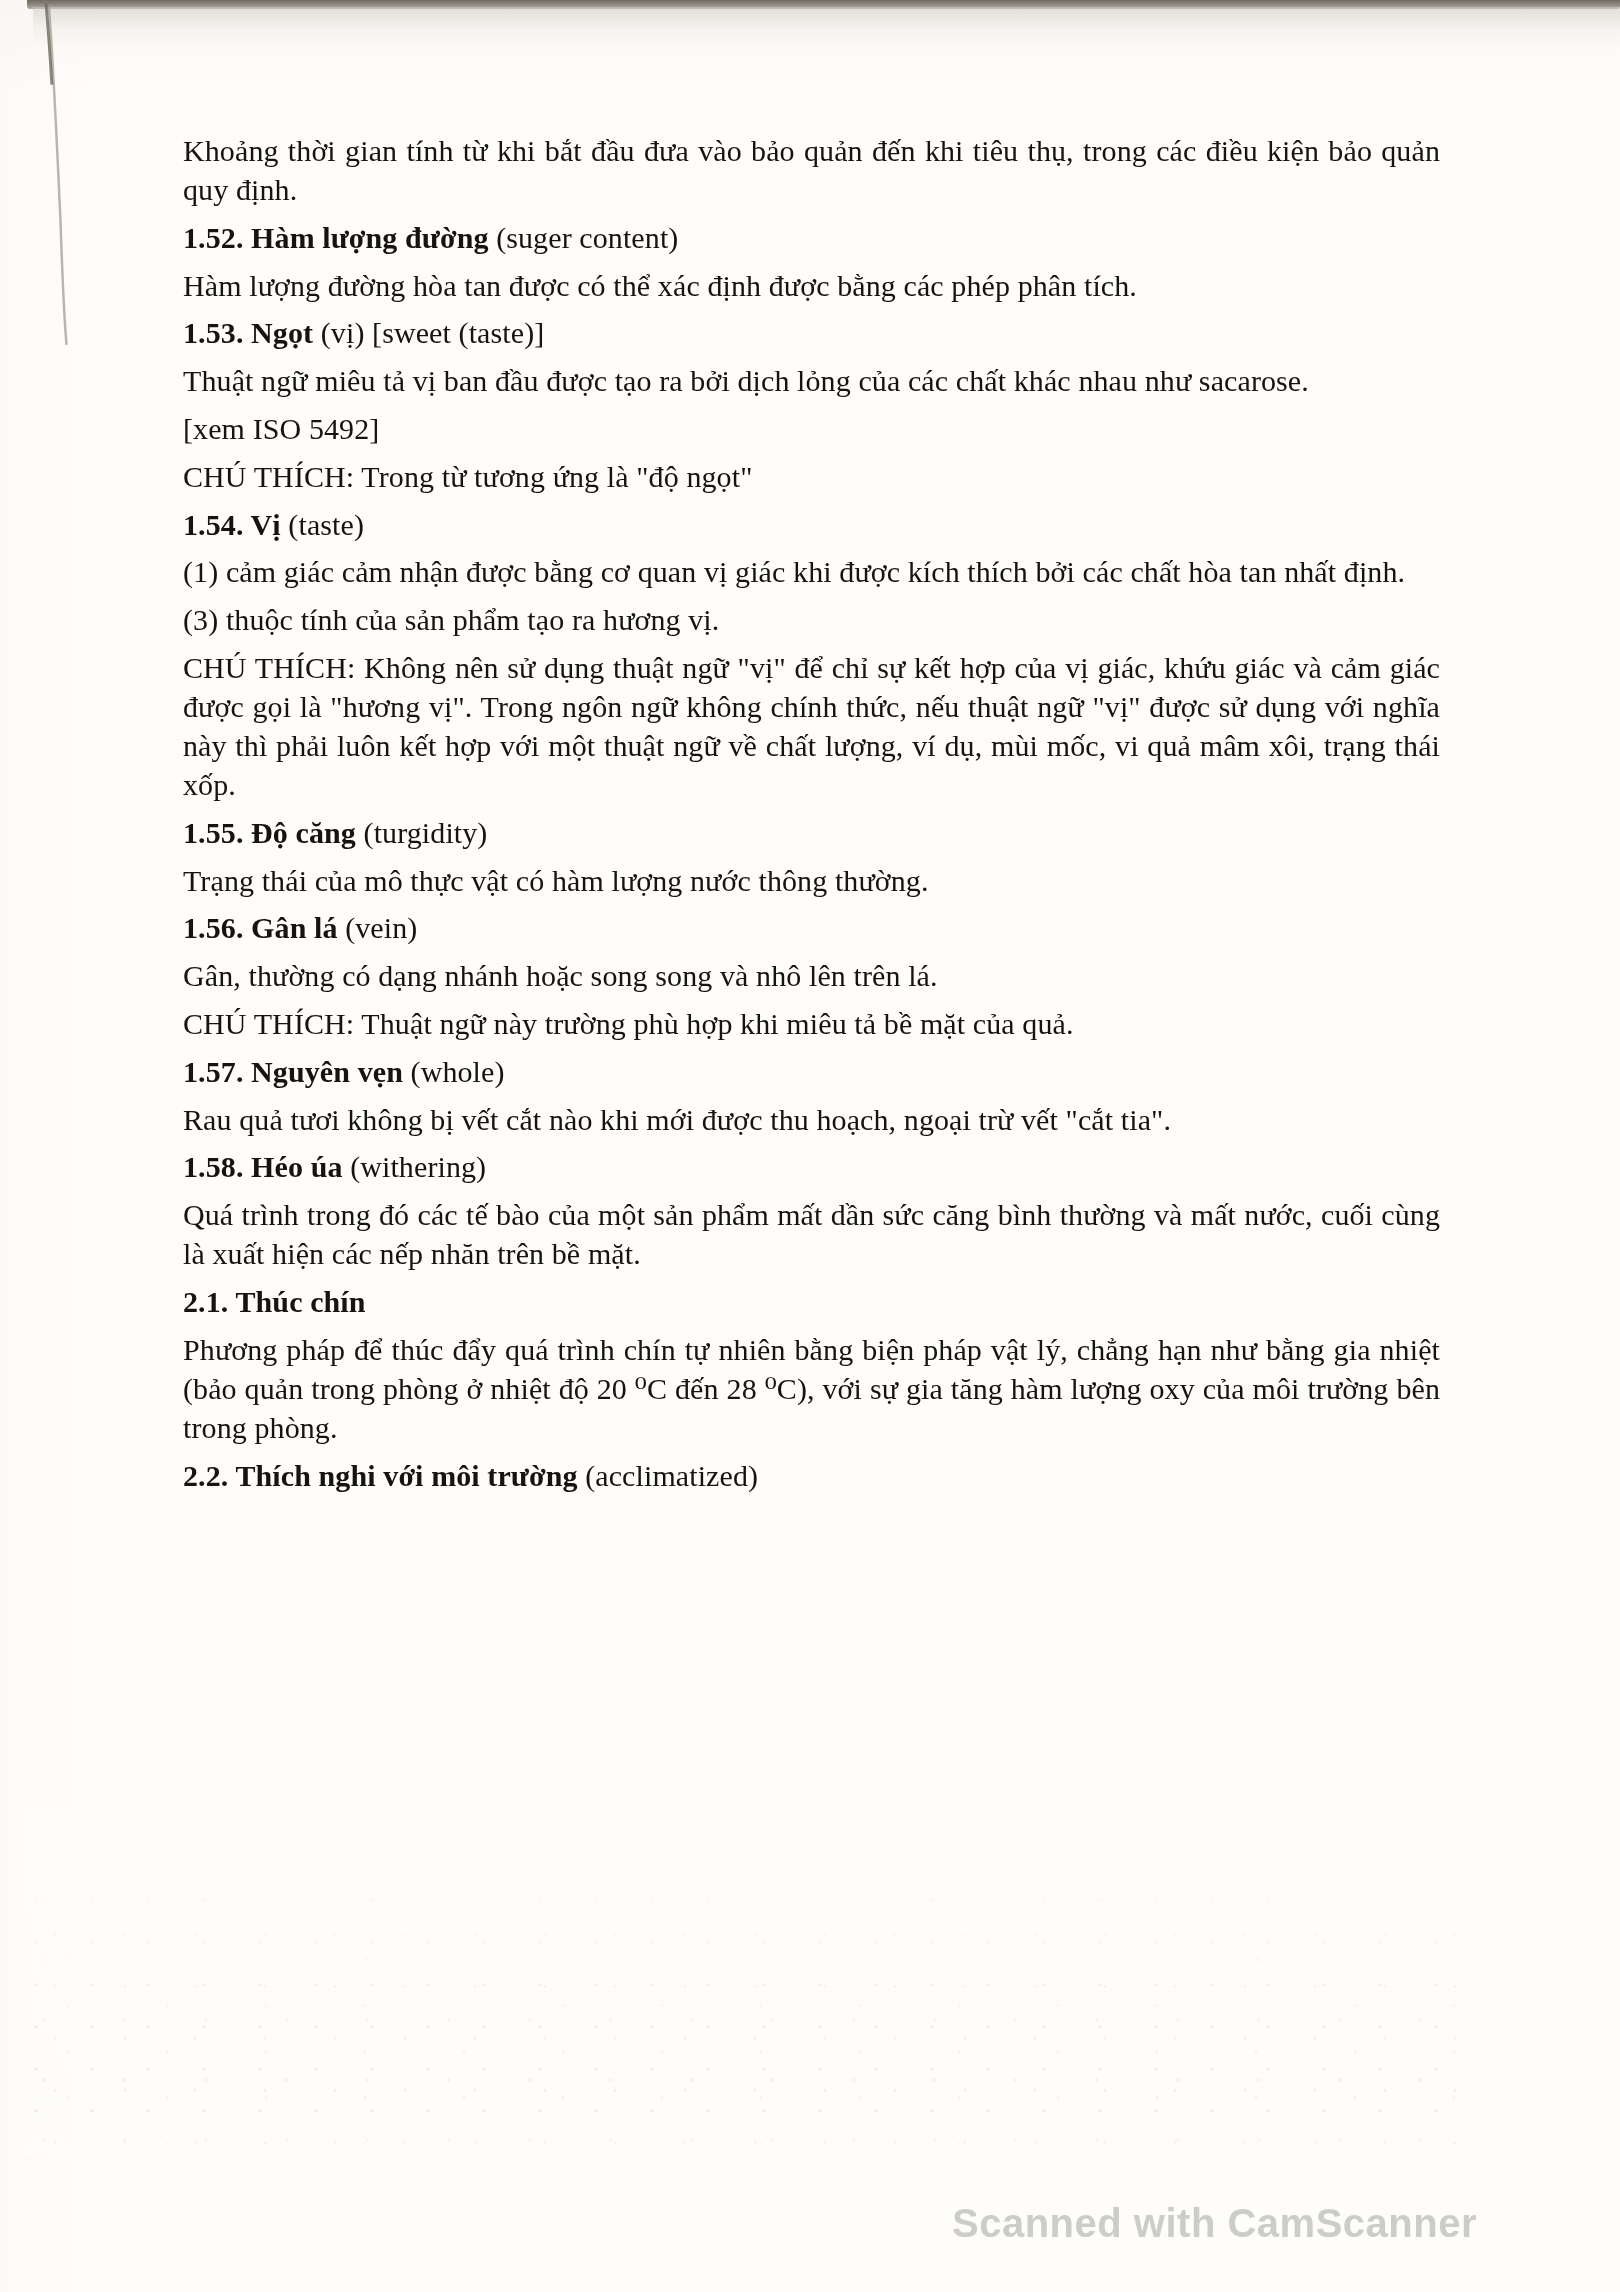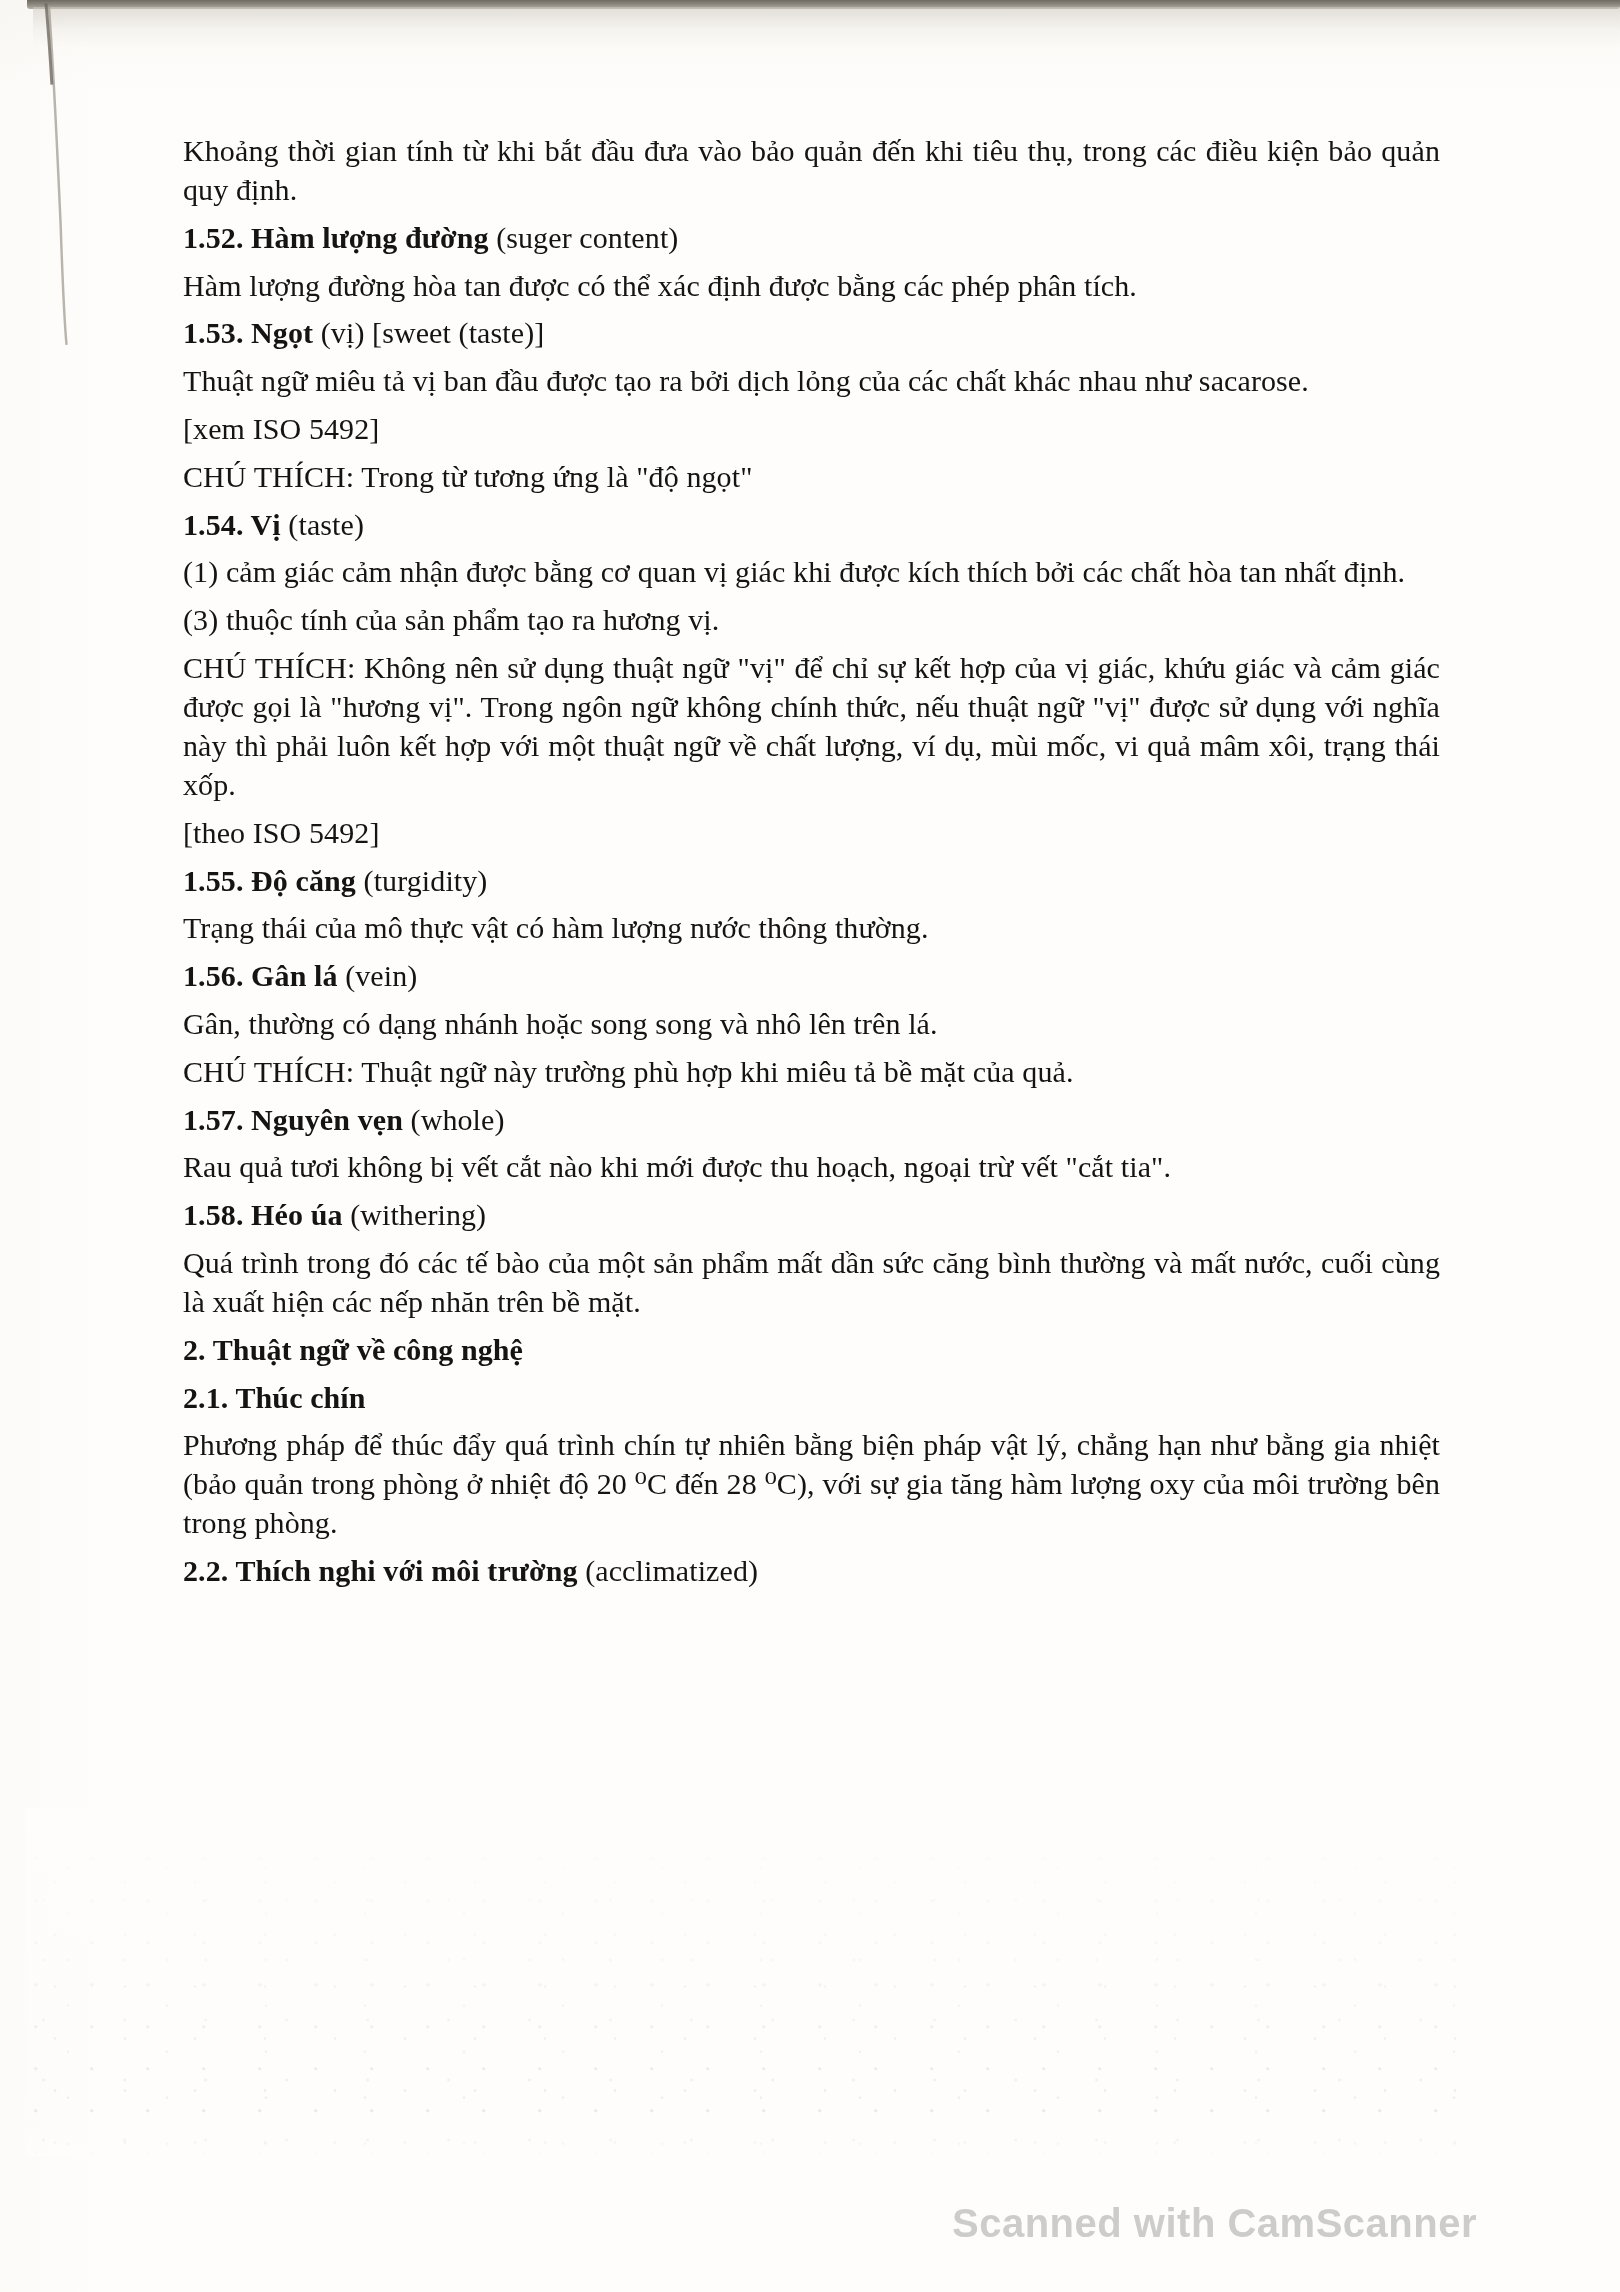--- a/index.html
+++ b/index.html
@@ -79,30 +79,28 @@
     <p class="term"><b>1.52. Hàm lượng đường</b><span> (suger content)</span></p>
     <p class="body">Hàm lượng đường hòa tan được có thể xác định được bằng các phép phân tích.</p>
     <p class="term"><b>1.53. Ngọt</b><span> (vị) [sweet (taste)]</span></p>
     <p class="body">Thuật ngữ miêu tả vị ban đầu được tạo ra bởi dịch lỏng của các chất khác nhau như sacarose.</p>
     <p class="body">[xem ISO 5492]</p>
     <p class="body">CHÚ THÍCH: Trong từ tương ứng là "độ ngọt"</p>
     <p class="term"><b>1.54. Vị</b><span> (taste)</span></p>
     <p class="body">(1) cảm giác cảm nhận được bằng cơ quan vị giác khi được kích thích bởi các chất hòa tan nhất định.</p>
     <p class="body">(3) thuộc tính của sản phẩm tạo ra hương vị.</p>
     <p class="body">CHÚ THÍCH: Không nên sử dụng thuật ngữ "vị" để chỉ sự kết hợp của vị giác, khứu giác và cảm giác được gọi là "hương vị". Trong ngôn ngữ không chính thức, nếu thuật ngữ "vị" được sử dụng với nghĩa này thì phải luôn kết hợp với một thuật ngữ về chất lượng, ví dụ, mùi mốc, vi quả mâm xôi, trạng thái xốp.</p>
-    <p class="body">[theo ISO 5492]</p>
     <p class="term"><b>1.55. Độ căng</b><span> (turgidity)</span></p>
     <p class="body">Trạng thái của mô thực vật có hàm lượng nước thông thường.</p>
     <p class="term"><b>1.56. Gân lá</b><span> (vein)</span></p>
     <p class="body">Gân, thường có dạng nhánh hoặc song song và nhô lên trên lá.</p>
     <p class="body">CHÚ THÍCH: Thuật ngữ này trường phù hợp khi miêu tả bề mặt của quả.</p>
     <p class="term"><b>1.57. Nguyên vẹn</b><span> (whole)</span></p>
     <p class="body">Rau quả tươi không bị vết cắt nào khi mới được thu hoạch, ngoại trừ vết "cắt tia".</p>
     <p class="term"><b>1.58. Héo úa</b><span> (withering)</span></p>
     <p class="body">Quá trình trong đó các tế bào của một sản phẩm mất dần sức căng bình thường và mất nước, cuối cùng là xuất hiện các nếp nhăn trên bề mặt.</p>
-    <p class="term section"><b>2. Thuật ngữ về công nghệ</b></p>
     <p class="term"><b>2.1. Thúc chín</b></p>
     <p class="body">Phương pháp để thúc đẩy quá trình chín tự nhiên bằng biện pháp vật lý, chẳng hạn như bằng gia nhiệt (bảo quản trong phòng ở nhiệt độ 20 ⁰C đến 28 ⁰C), với sự gia tăng hàm lượng oxy của môi trường bên trong phòng.</p>
     <p class="term"><b>2.2. Thích nghi với môi trường</b><span> (acclimatized)</span></p>
   </div>
 
 <div class="watermark">Scanned with CamScanner</div>
 
 
 </body></html>

